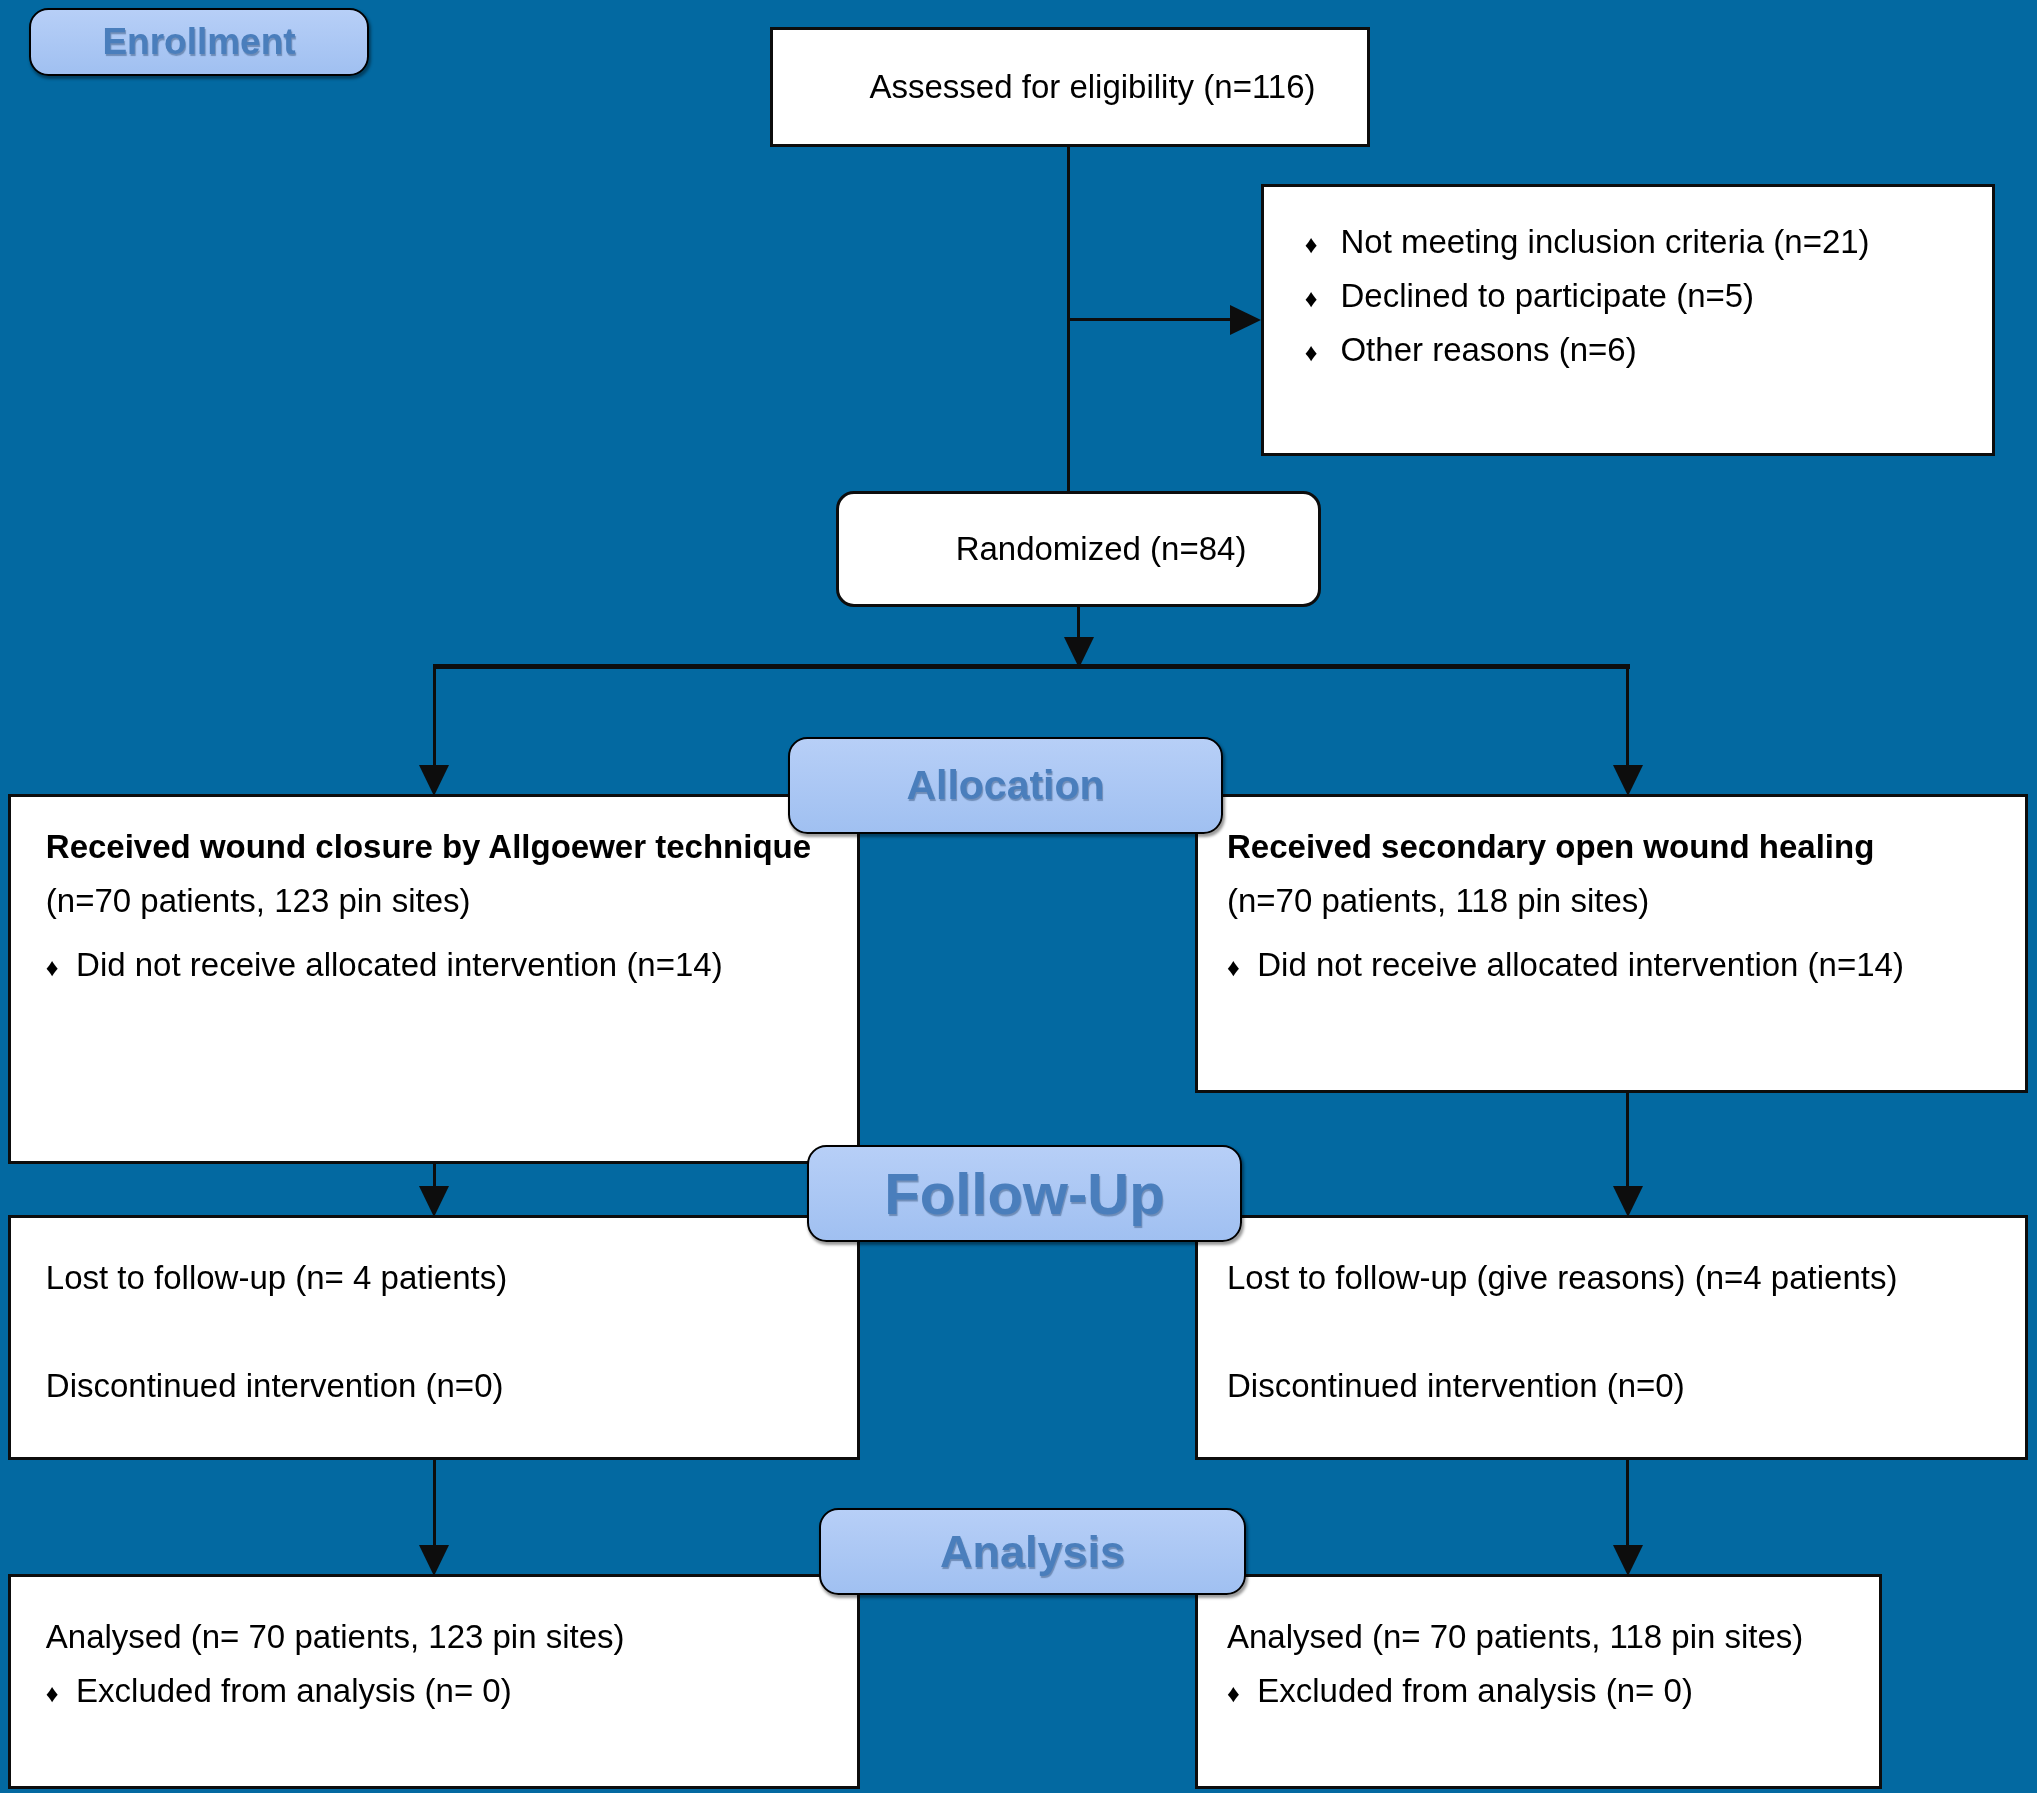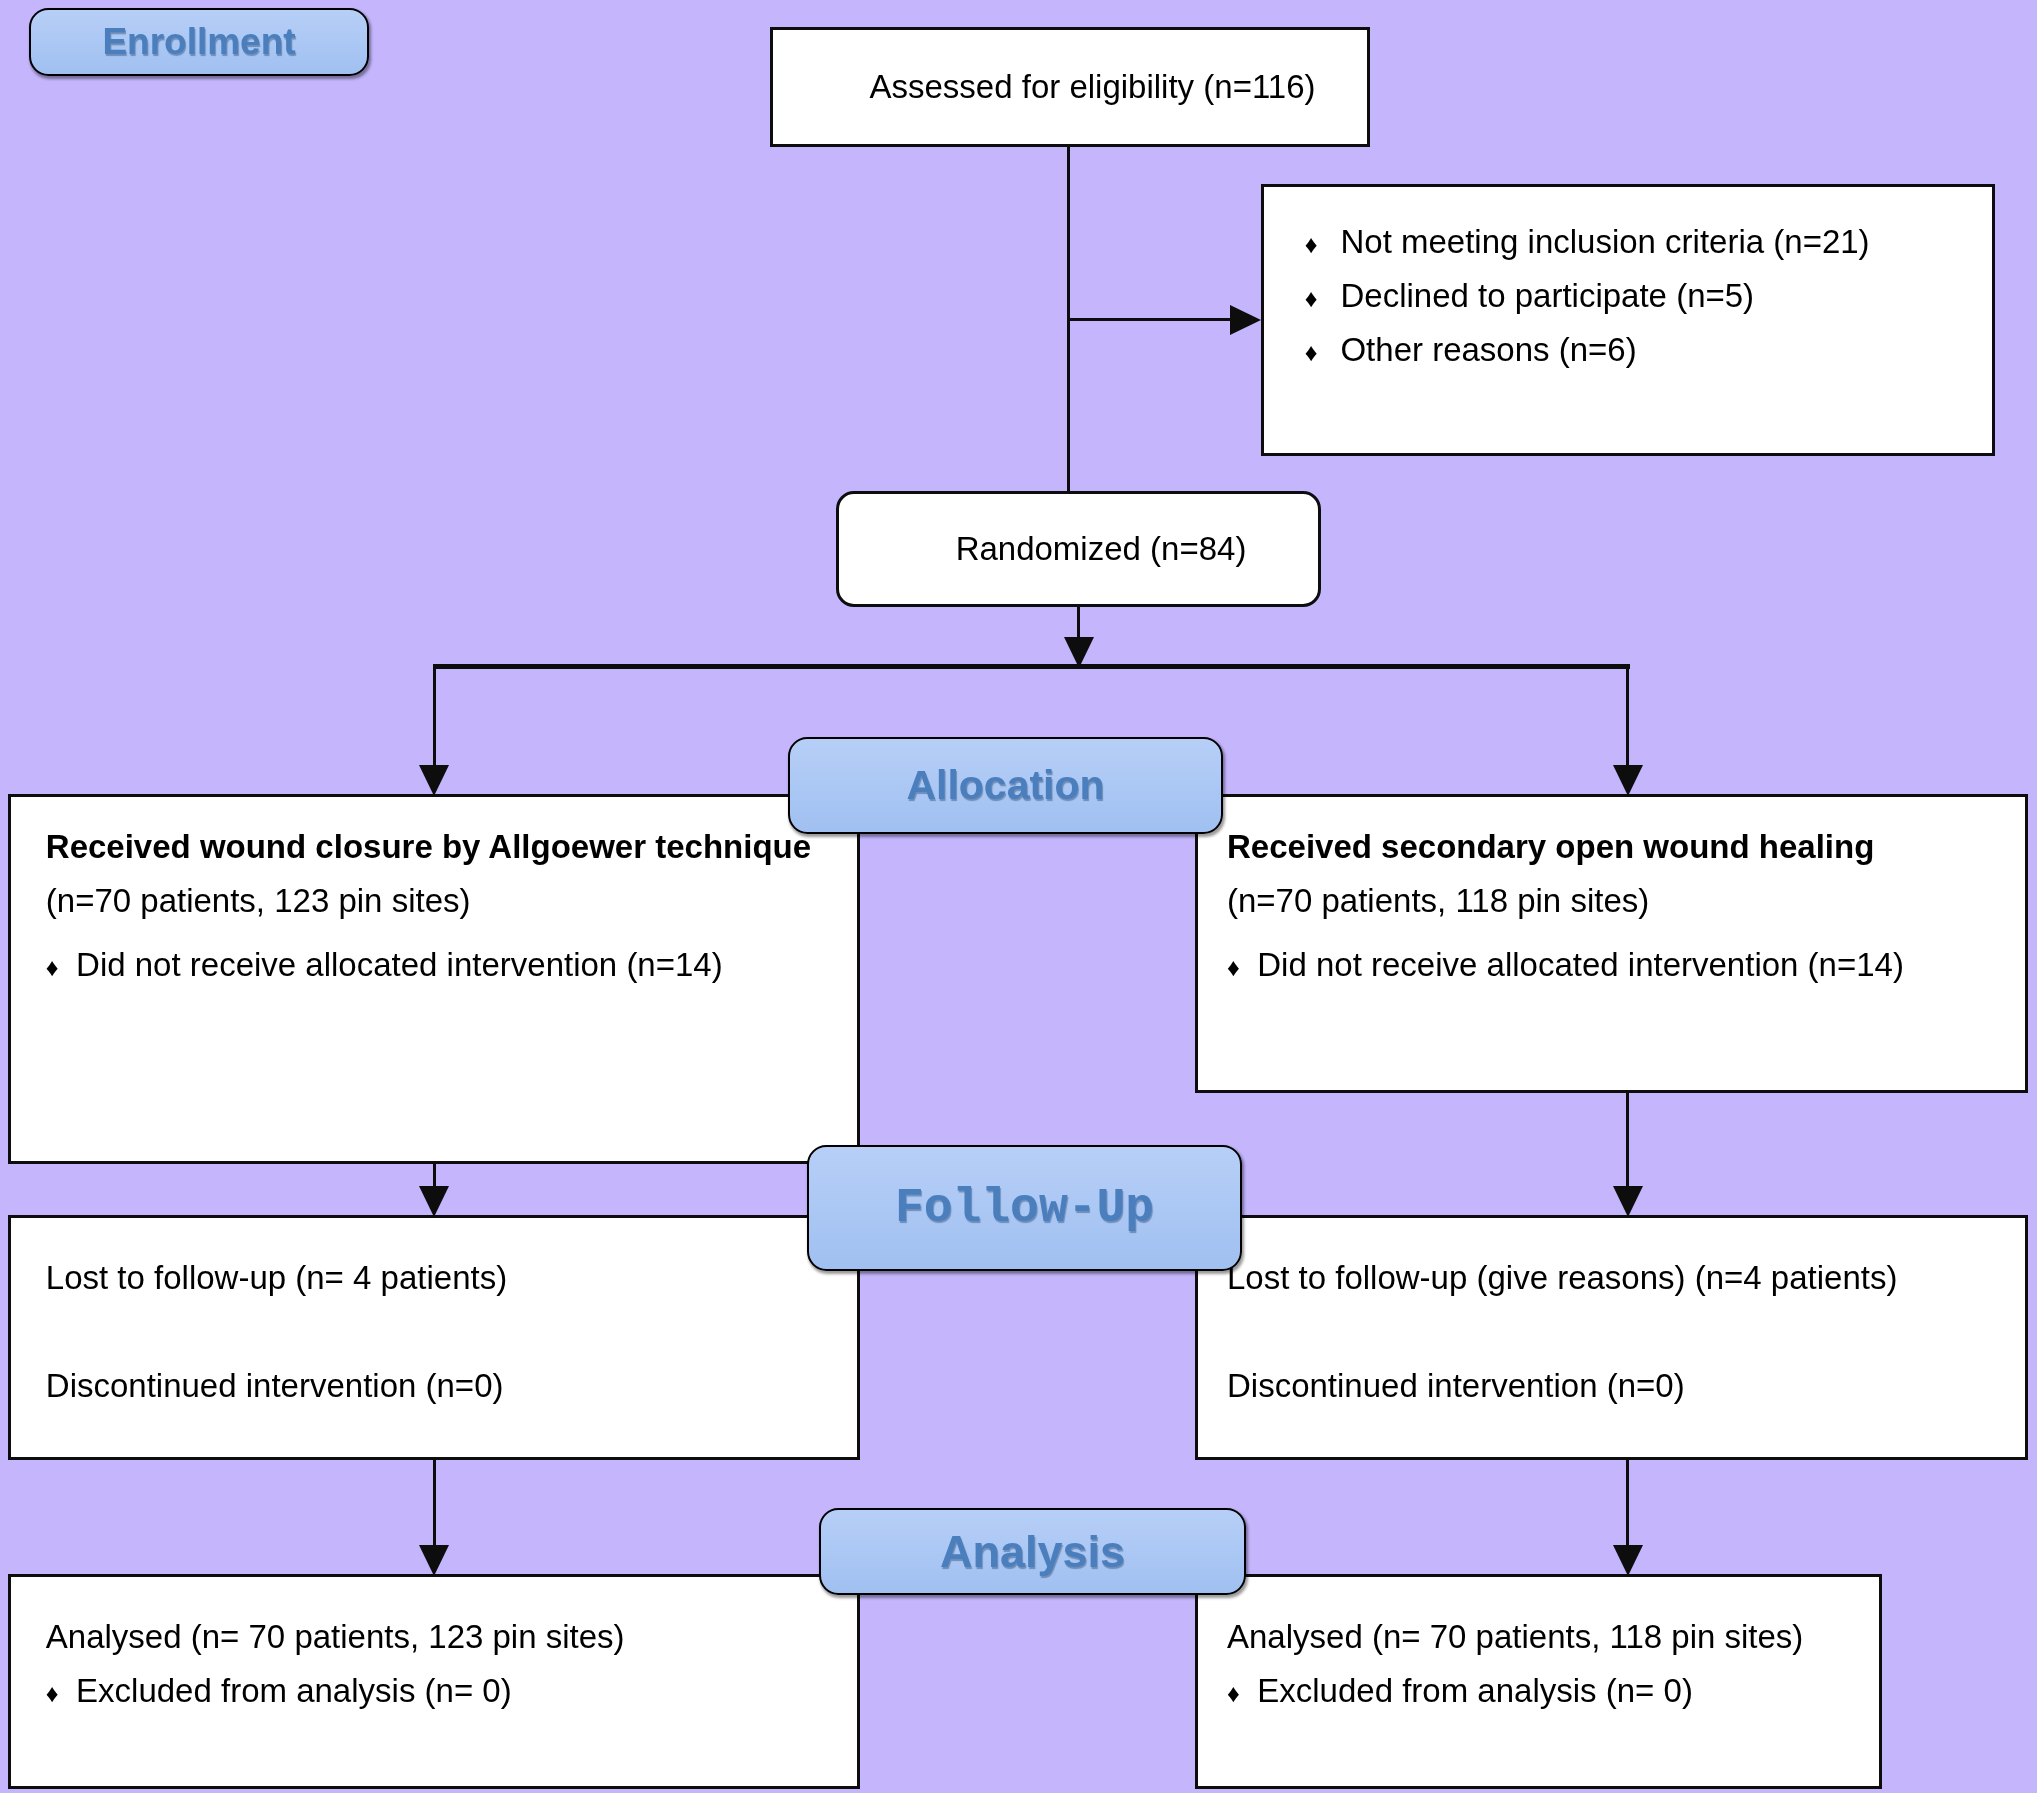--- a/index.html
+++ b/index.html
@@ -1,41 +1,41 @@
 <!DOCTYPE html>
 <html style="--badge-fill-top: #b7cff7; --badge-fill-bot: #a0c0f1; --badge-text: #4a7ebc;"><head>
 <meta charset="utf-8">
 <style>
   html,body{margin:0;padding:0;background:#ffffff;}
   #canvas{
     position:relative;
     width:2038px;
     height:1793px;
-    background:#c4b5fd;
+    background:#0369a1;
     font-family:"Liberation Sans", sans-serif;
     color:#000000;
     overflow:hidden;
   }
   
   .badge{
     position:absolute;
     box-sizing:border-box;
     border:2.9px solid #000000;
     border-radius:19.4px;
     background:linear-gradient(180deg, var(--badge-fill-top,#b7cff7) 0%, var(--badge-fill-bot,#a0c0f1) 100%);
     display:flex;align-items:center;justify-content:center;
     font-weight:bold;
     color:var(--badge-text,#4a7ebc);
     text-shadow:1px 1.9px 1px rgba(40,70,110,0.45);
     box-shadow:1.9px 2.9px 2.9px rgba(0,0,0,0.40);
     z-index:6;
   }
   .badge-enrollment{left:29px;top:7.8px;width:340px;height:68px;font-size:37px;}
   .badge-allocation{left:788px;top:737px;width:435px;height:97px;font-size:41px;}
-  .badge-followup{left:807px;top:1145px;width:435px;height:126px;font-size:48px;font-family:Liberation Mono, monospace;}
+  .badge-followup{left:807px;top:1145px;width:435px;height:97px;font-size:58px;}
   .badge-analysis{left:819px;top:1508px;width:427px;height:87px;font-size:45px;}
   
   .box{
     position:absolute;
     box-sizing:border-box;
     background:#ffffff;
     border:3.9px solid #0d0d0d;
     font-size:33px;
     line-height:54px;
     z-index:2;

